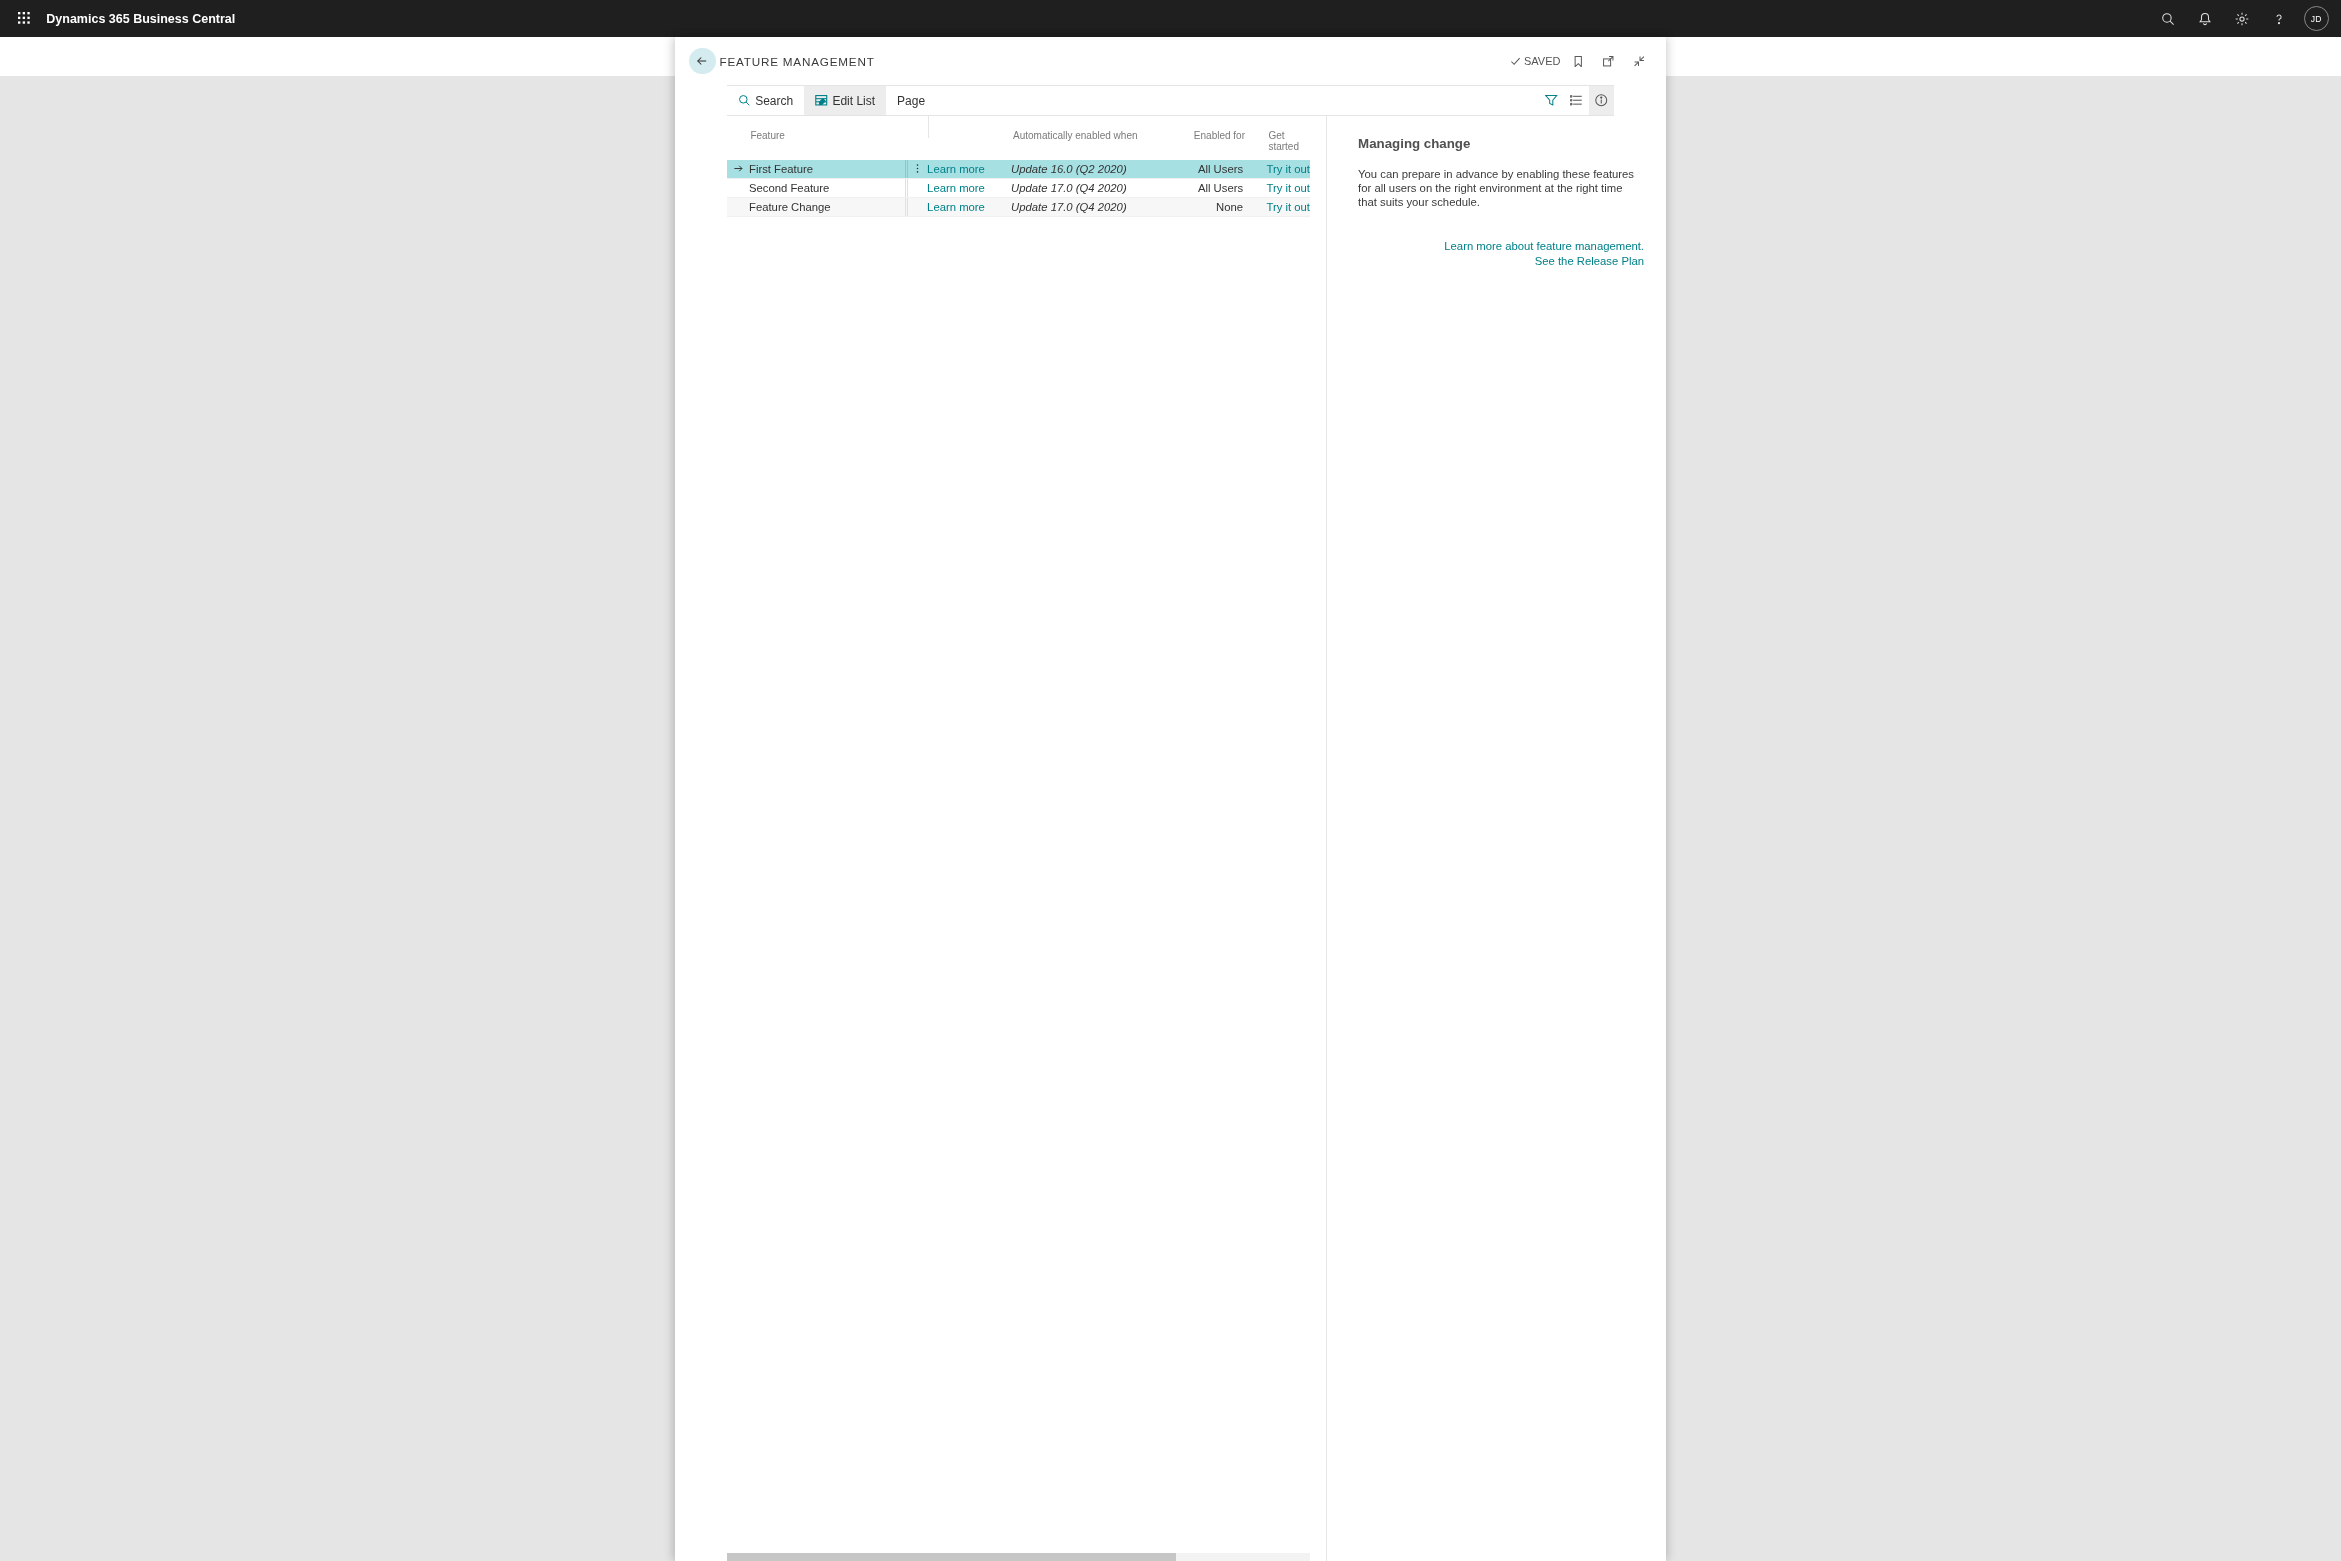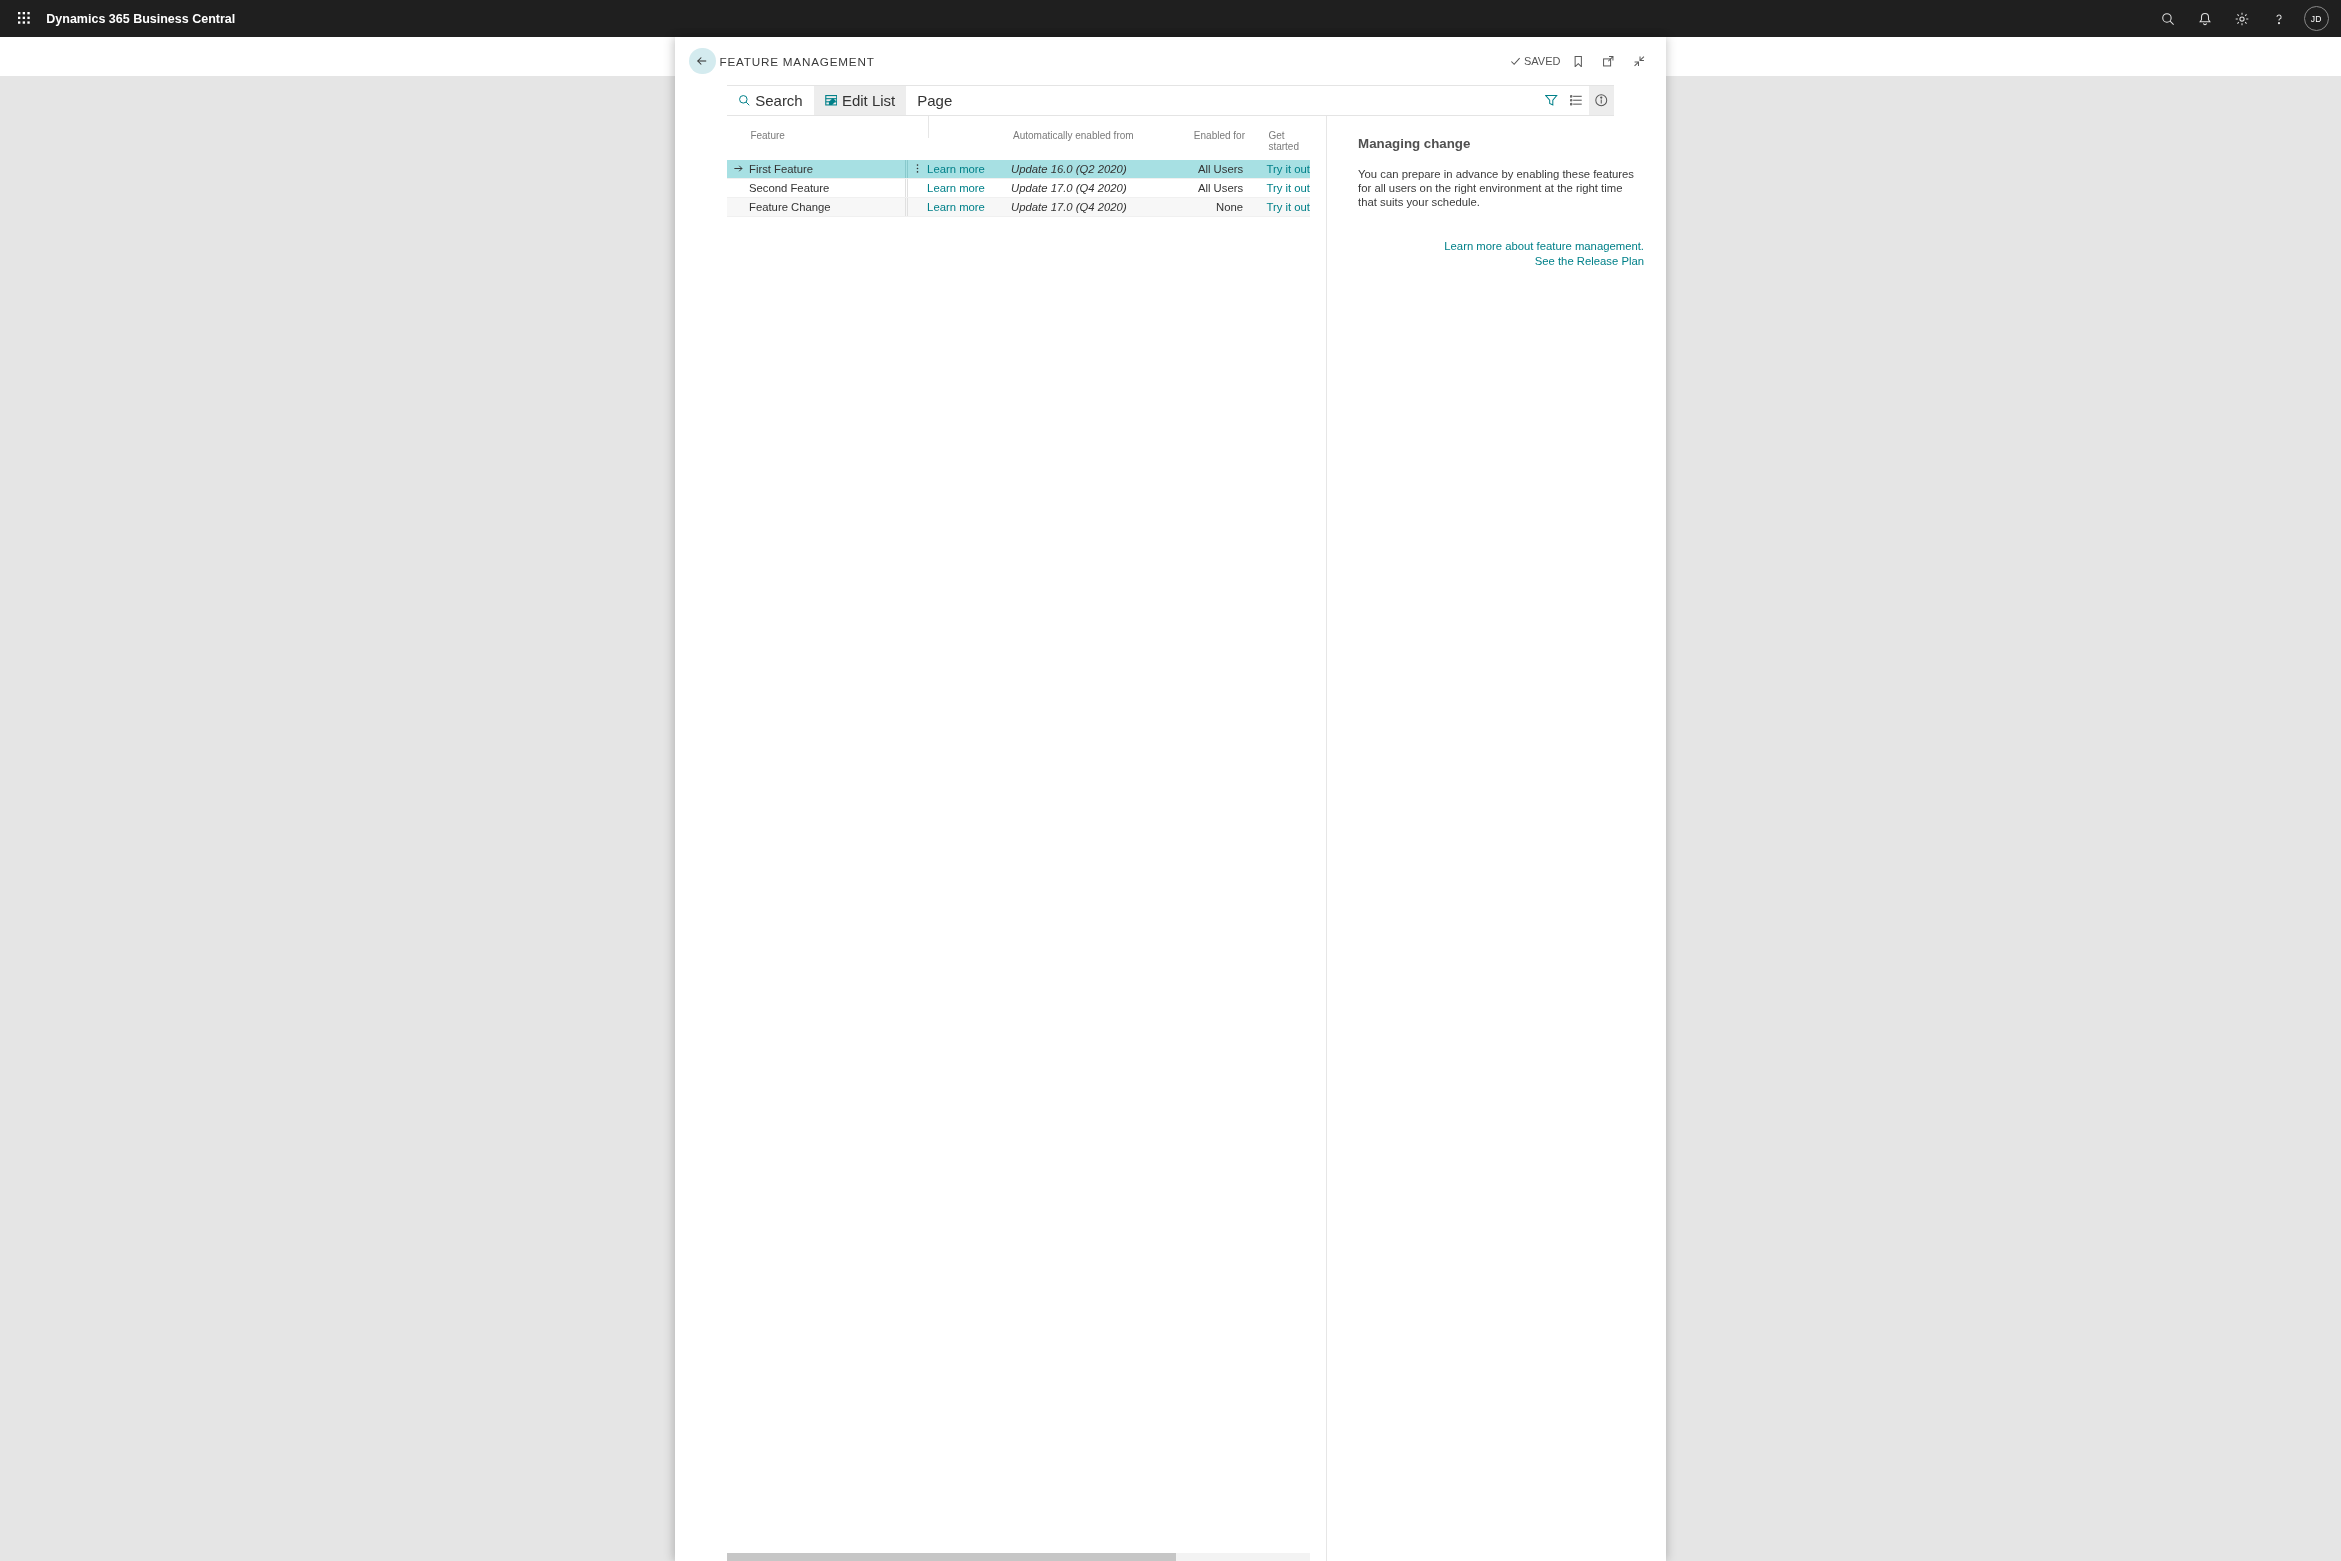--- a/index.html
+++ b/index.html
@@ -104,21 +104,21 @@
     height: 31px;
     display: flex;
     align-items: stretch;
     margin: 0 52px 0 52px;
     border-top: 0.8px solid #e4e4e4;
     border-bottom: 0.8px solid #e4e4e4;
   }
   .toolbar .tb-btn {
     display:flex; align-items:center; gap:4.7px;
     padding: 0 11px;
-    font-size:15px;
+    font-size:12px;
     color:#333;
     cursor:pointer;
   }
   .toolbar .tb-btn.active {
     background:#ededed;
   }
   .toolbar .tb-btn .ic { color:#008089; }
   .toolbar .spacer { flex:1; }
   .toolbar .tb-icon {
     width:25px;
@@ -388,21 +388,21 @@
       </div>
     </div>
 
     <div class="body">
 
       <div class="grid-wrap">
         <div class="vsep"></div>
         <div class="grid-head">
           <div class="col-feature">Feature</div>
           <div class="col-learn"></div>
-          <div class="col-auto">Automatically enabled from</div>
+          <div class="col-auto">Automatically enabled when</div>
           <div class="col-enabled">Enabled for</div>
           <div class="col-get">Get started</div>
         </div>
         <div class="grid-rows" id="grid-rows">
             <div class="row selected">
               <div class="c-feat">
                 <svg class="arrow" width="11" height="11" viewBox="0 0 16 16" fill="none" stroke="#333" stroke-width="1.4">
                   <line x1="2" y1="8" x2="13" y2="8"></line>
                   <polyline points="9,4 13,8 9,12"></polyline>
                 </svg>

